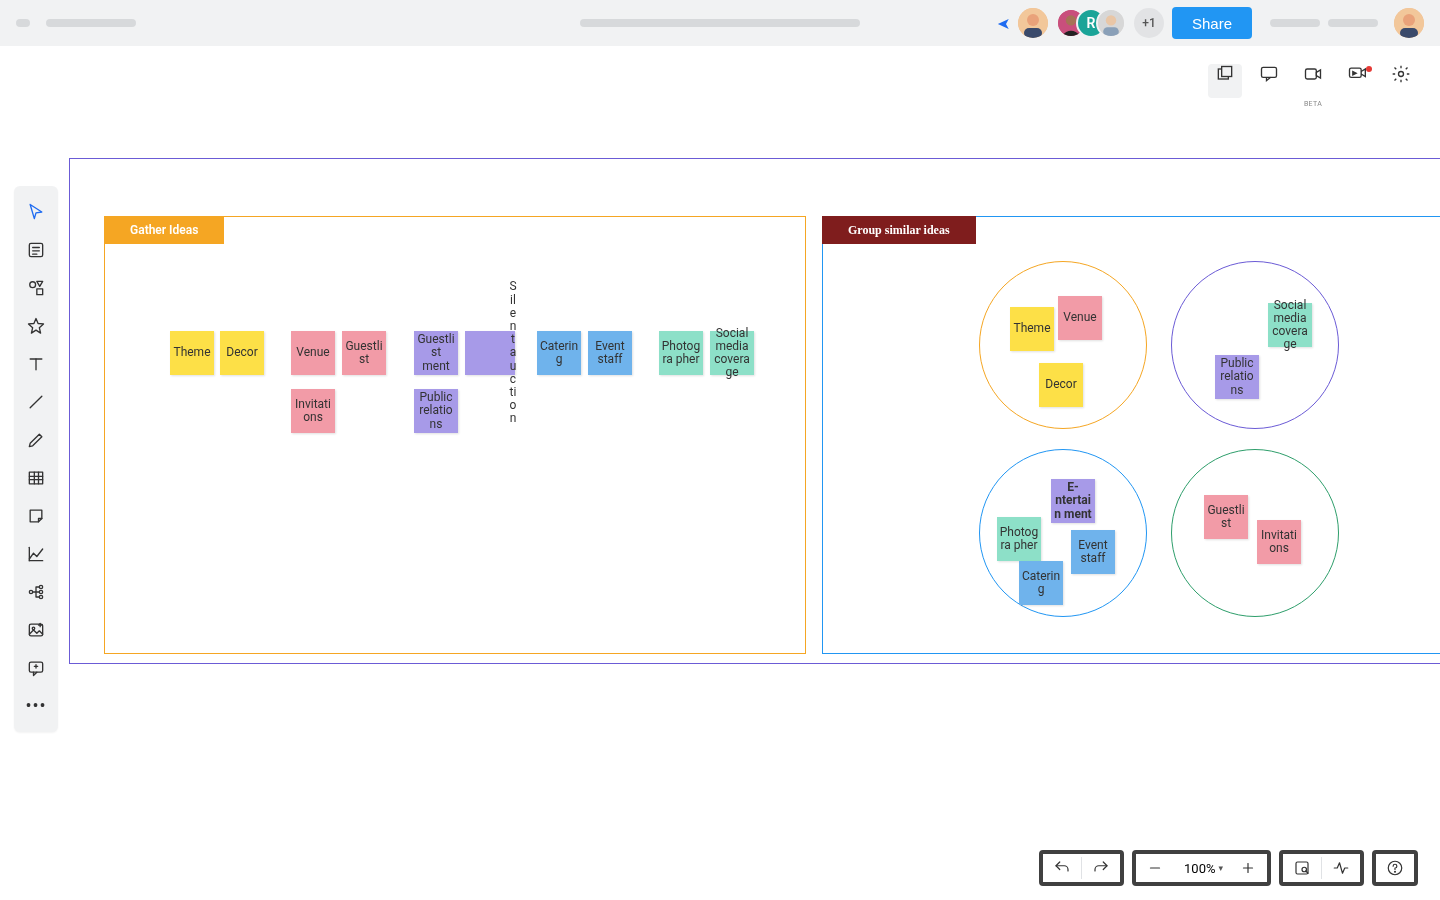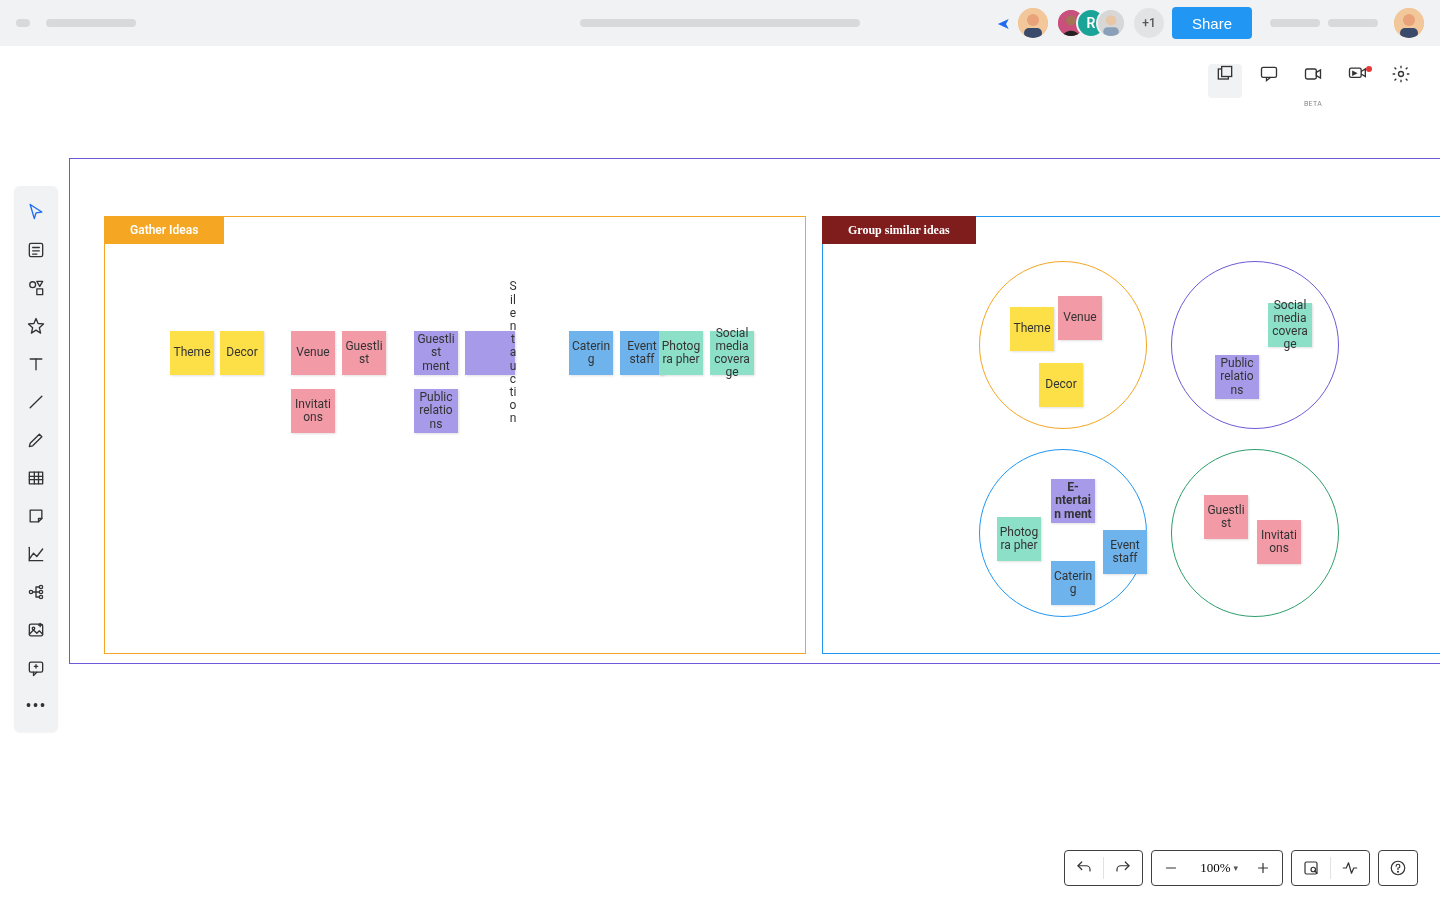--- a/index.html
+++ b/index.html
@@ -44,29 +44,29 @@
   .frame.blue   { top:216px; left:822px; width:618px; height:438px; border-color:#2196f3; border-right:none; }
   .frame-tab { position:absolute; top:-1px; left:-1px; height:28px; padding:11px 26px; display:flex; align-items:center; color:#fff; font-size:12px; font-weight:600; }
   .frame.orange .frame-tab { background:#f5a623; }
   .frame.blue   .frame-tab { background:#7f1d1d;font-family:Liberation Serif, serif; }
   
   
   .sticky { position:absolute; width:44px; height:44px; font-size:12px; line-height:1.1; text-align:center; display:flex; align-items:center; justify-content:center; padding:2px; color:#333; box-shadow:1px 1px 2px rgba(0,0,0,0.12); word-break:break-word; }
   .c-orange { background:#fde047; }
   .c-pink   { background:#f29ba7; }
   .c-purple { background:#a79ae8; }
-  .c-blue   { background:#6fb3ec;margin-left:32px; }
+  .c-blue   { background:#6fb3ec; }
   .c-teal   { background:#8de0c8; }
   
   
   .circle { position:absolute; border-radius:50%; border:1px solid; }
   
   
   .bottombar { position:absolute; bottom:14px; right:22px; display:flex; gap:8px; align-items:center; }
-  .bb-group { display:flex; align-items:center; background:#fff; border:1px solid #404040; border-radius:4px; height:36px;font-family:Liberation Serif, serif; }
+  .bb-group { display:flex; align-items:center; background:#fff; border:4px solid #404040; border-radius:4px; height:36px; }
   .bb-btn { width:38px; height:34px; display:flex; align-items:center; justify-content:center; cursor:pointer; color:#333; }
   .bb-btn svg { width:18px; height:18px; stroke:#333; fill:none; stroke-width:1.6; stroke-linecap:round; stroke-linejoin:round; }
   .bb-sep { width:1px; height:22px; background:#e0e2e5; }
   .zoom-label { font-size:13px; padding:0 6px 0 10px; display:flex; align-items:center; gap:3px; cursor:pointer; }
   .zoom-label::after { content:"▾"; font-size:9px; color:#555; }
 </style>
 </head>
 <body>
 
 <div class="topbar">

